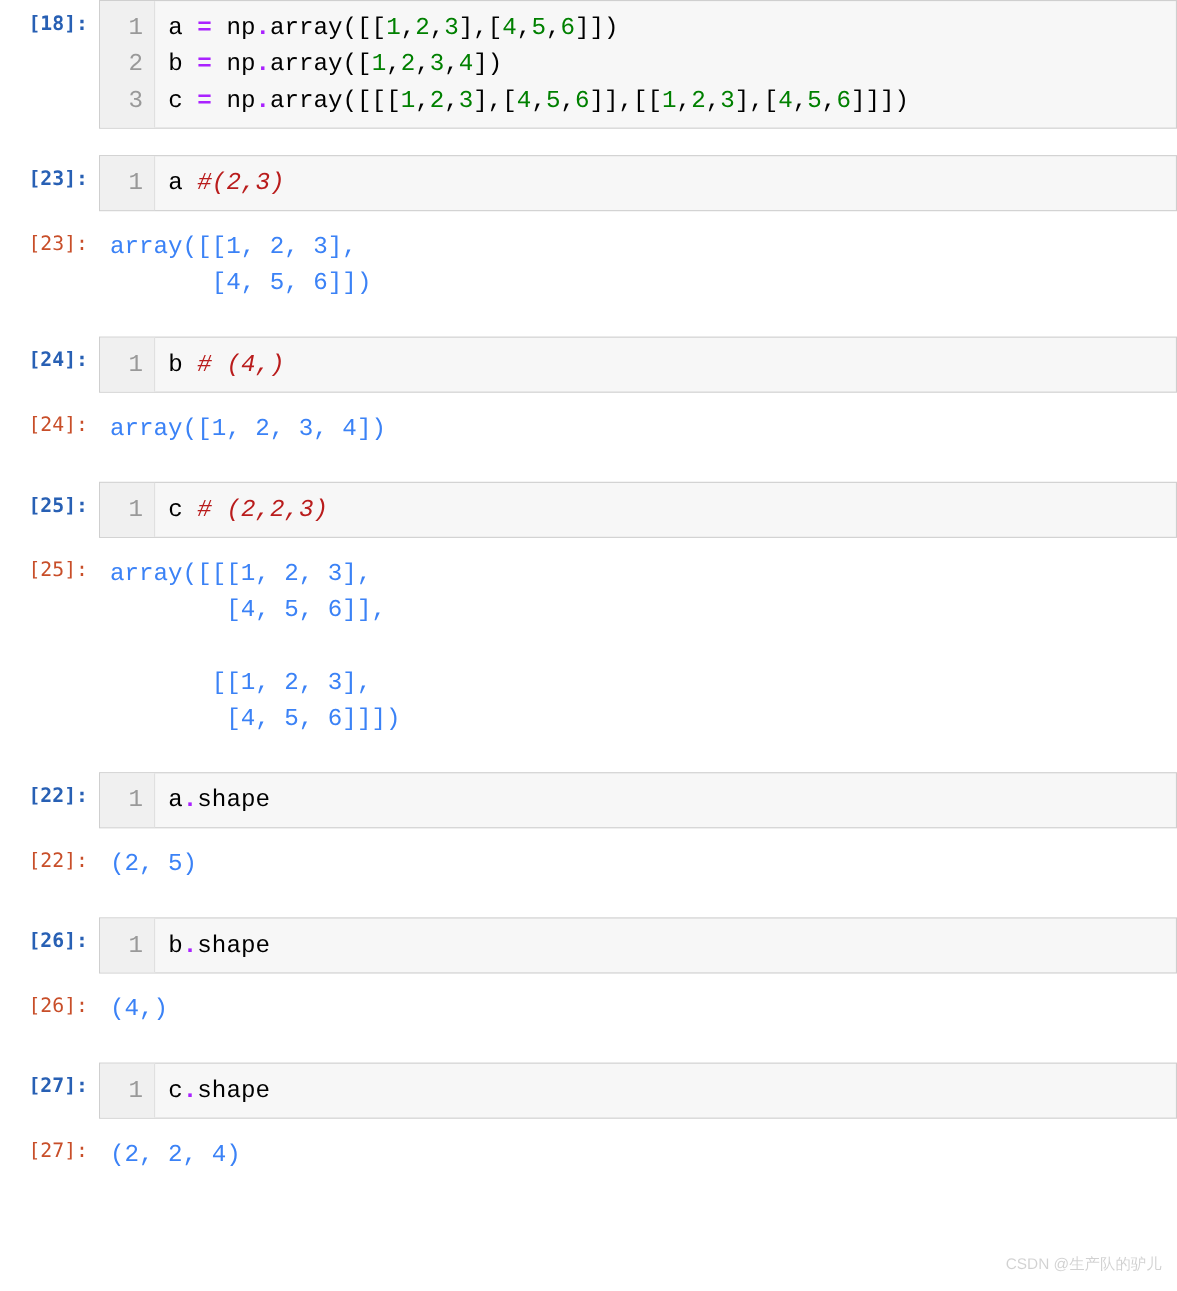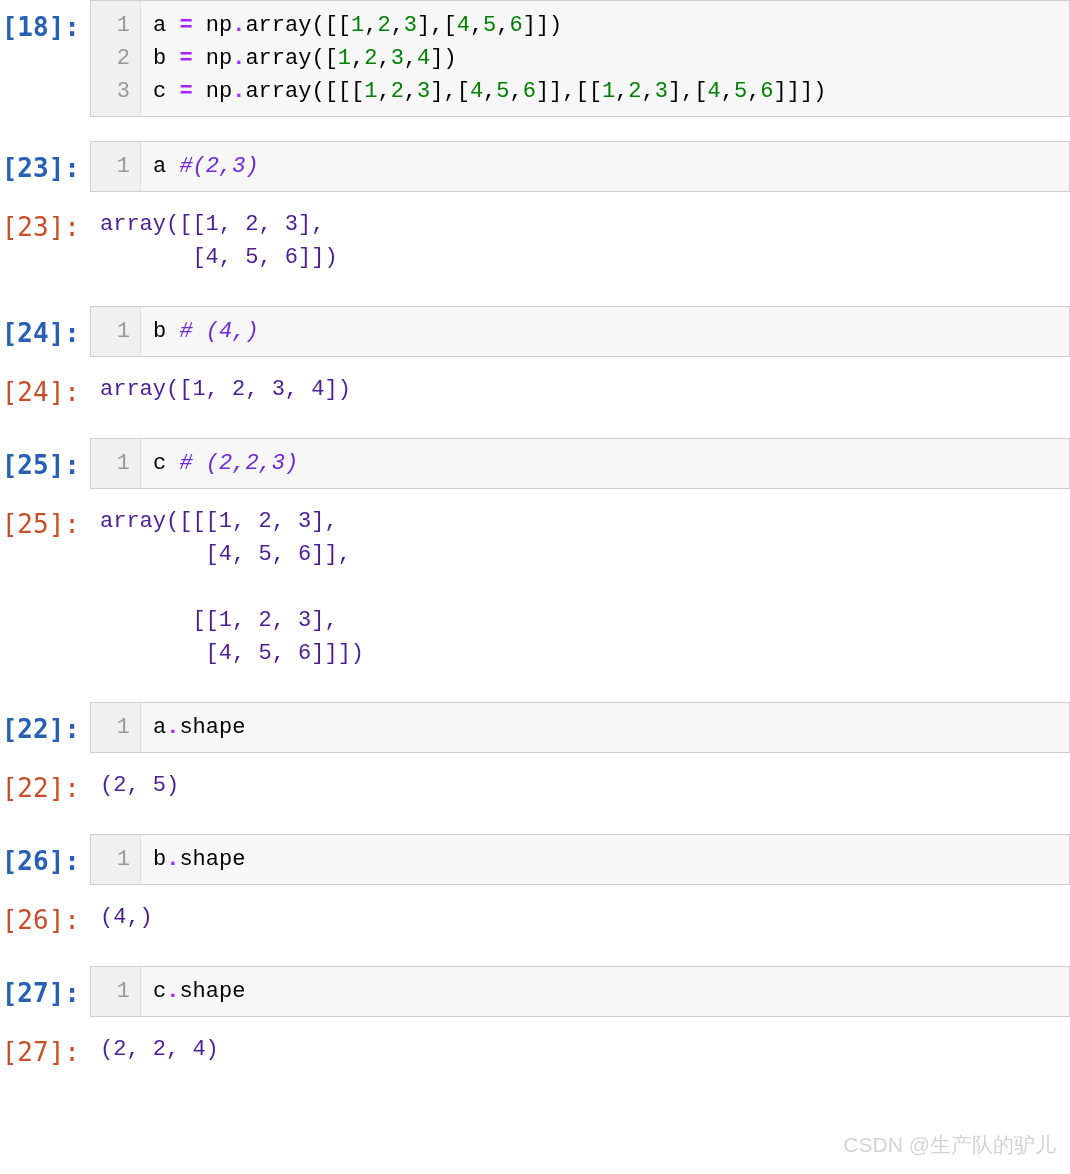--- a/index.html
+++ b/index.html
@@ -16,21 +16,21 @@
     .cell {
       display: flex;
       margin-bottom: 8px;
     }
     .prompt {
       min-width: 90px;
       text-align: right;
       padding-right: 10px;
       padding-top: 8px;
       font-family: Menlo, Monaco, Consolas, monospace;
-      font-size: 26px;
+      font-size: 18px;
     }
     .prompt-in {
       color: #2860b4;
       font-weight: bold;
     }
     .prompt-out {
       color: #c84e29;
     }
     .code-area {
       flex: 1;
@@ -53,32 +53,32 @@
     .code-content {
       padding: 8px 12px;
       flex: 1;
       white-space: pre;
       line-height: 1.5;
     }
     .output-area {
       flex: 1;
       padding: 8px 10px;
       white-space: pre;
-      color: #4c1d95;
+      color: #3b82f6;
     }
     .op { color: #aa22ff; font-weight: bold; }
     .num { color: #008000; }
-    .comment { color: #6d28d9; font-style: italic; }
+    .comment { color: #b91c1c; font-style: italic; }
     .watermark {
       position: fixed;
       bottom: 14px;
       right: 14px;
       color: rgba(0,0,0,0.18);
       font-family: sans-serif;
-      font-size: 21px;
+      font-size: 14px;
       font-style: normal;
     }
     .cell-group {
       margin-bottom: 24px;
     }
   </style>
 </head>
 <body>
 
 <div id="notebook">

